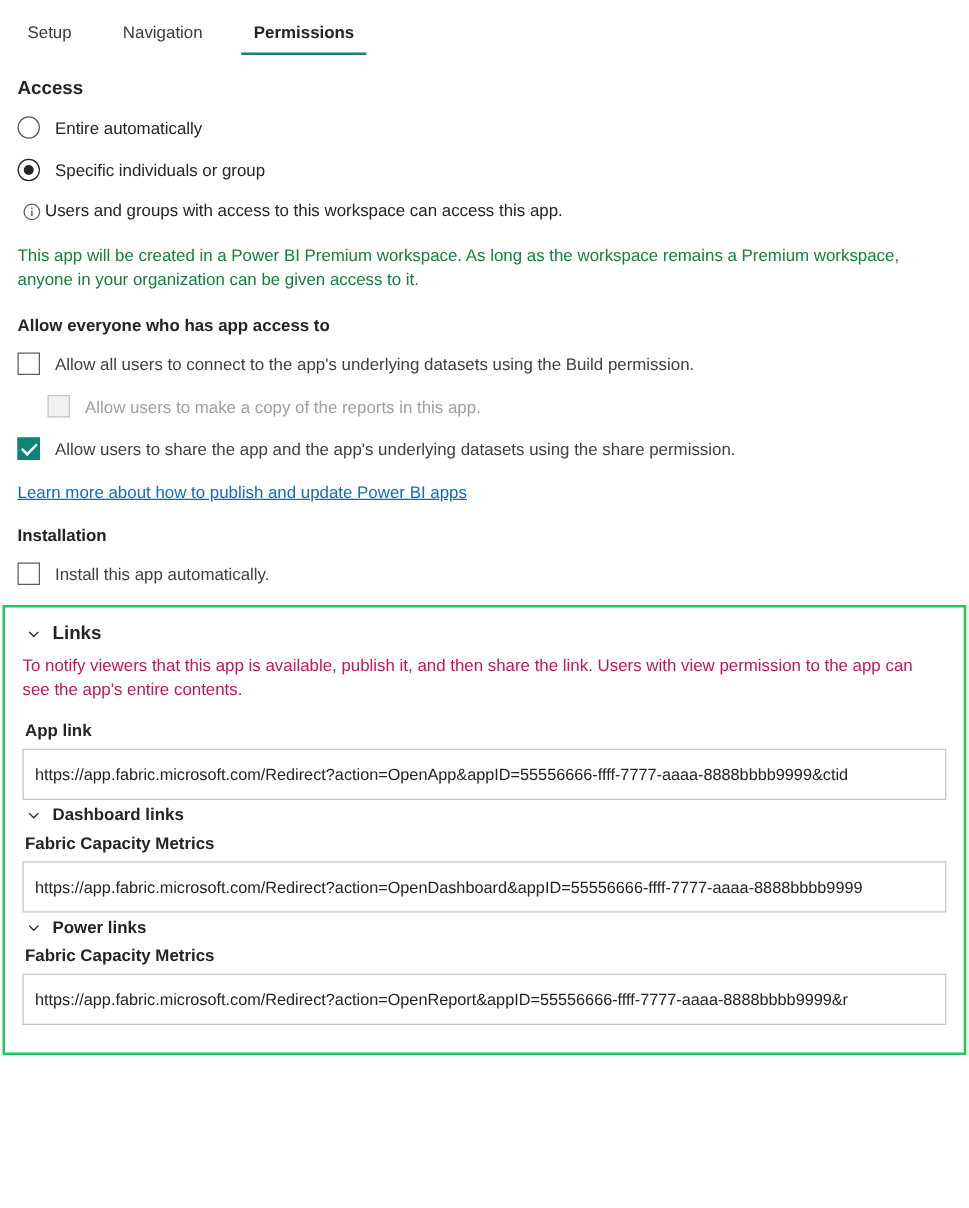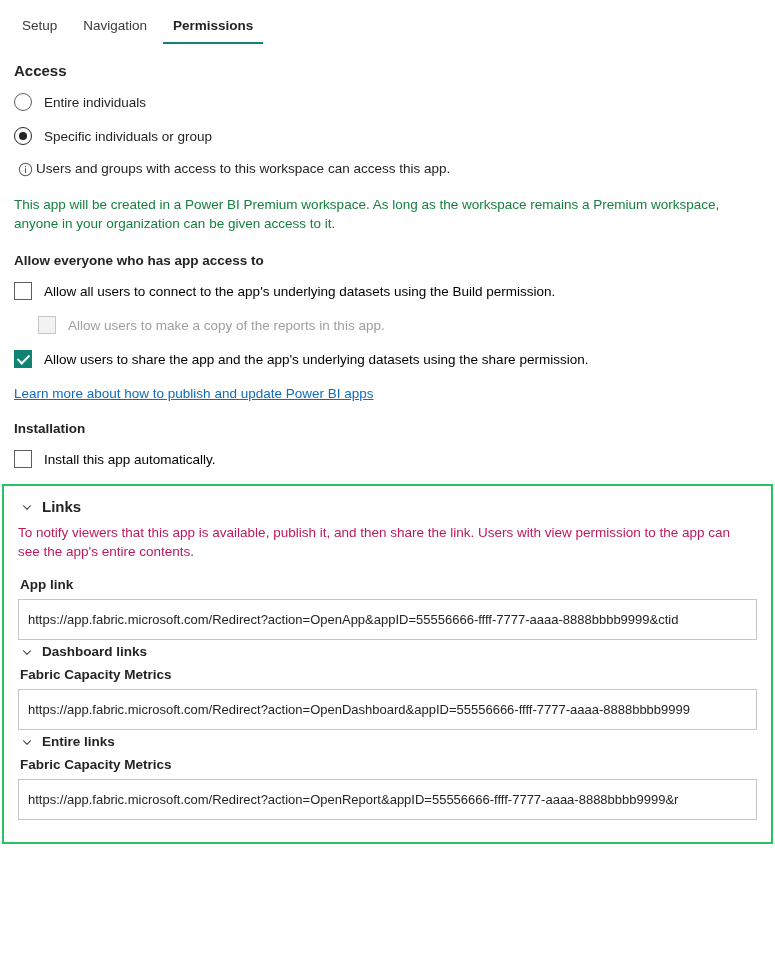--- a/index.html
+++ b/index.html
@@ -15,21 +15,21 @@
     font-size: 13.5px;
     color: #252423;
     overflow: hidden;
     position: relative;
   }
 
   
   .tabs {
     display: flex;
     align-items: flex-end;
-    gap: 6px;
+    gap: 21px;
     padding: 12px 12px 0 12px;
     height: 44px;
   }
   .tab {
     padding: 6px 10px 9px 10px;
     font-size: 13.5px;
     color: #3b3a39;
     cursor: pointer;
     border-bottom: 2px solid transparent;
     white-space: nowrap;
@@ -168,21 +168,21 @@
   .cb.checked::after {
     content: "";
     position: absolute;
     left: 5px; top: 1px;
     width: 5px; height: 10px;
     border: solid #fff;
     border-width: 0 2px 2px 0;
     transform: rotate(45deg);
   }
   .cb.disabled { border-color: #c8c6c4; background: #f3f2f1; }
-  .cb-label { font-size: 13.5px; color: #000000; }
+  .cb-label { font-size: 13.5px; color: #404040; }
   .cb-label.disabled { color: #a19f9d; }
 
   .link {
     display: inline-block;
     color: #0f6cbd;
     text-decoration: underline;
     font-size: 13.5px;
     margin: 2px 0 20px 0;
     cursor: pointer;
   }
@@ -251,21 +251,21 @@
   <div class="tab active">Permissions</div>
 </div>
 
 <div class="content">
 
   
   <div class="section-title">Access</div>
 
   <div class="radio-row">
     <span class="radio"></span>
-    <span class="radio-label">Entire individuals</span>
+    <span class="radio-label">Entire automatically</span>
   </div>
 
   <div class="radio-row">
     <span class="radio checked"></span>
     <span class="radio-label">Specific individuals or group</span>
   </div>
 
 
   <div class="info-line">
     <span class="info-icon">
@@ -340,21 +340,21 @@
     <div class="field-label">Fabric Capacity Metrics</div>
     <div class="url-box">https://app.fabric.microsoft.com/Redirect?action=OpenDashboard&amp;appID=55556666-ffff-7777-aaaa-8888bbbb9999</div>
   </div>
 
   <div class="collapse-row">
     <span class="chev">
       <svg width="12" height="12" viewBox="0 0 16 16" aria-hidden="true">
         <polyline points="3,6 8,11 13,6" fill="none" stroke="#252423" stroke-width="1.4"></polyline>
       </svg>
     </span>
-    <span class="sub-head">Entire links</span>
+    <span class="sub-head">Power links</span>
   </div>
 
   <div class="group mt8">
     <div class="field-label">Fabric Capacity Metrics</div>
     <div class="url-box">https://app.fabric.microsoft.com/Redirect?action=OpenReport&amp;appID=55556666-ffff-7777-aaaa-8888bbbb9999&amp;r</div>
   </div>
 
 </div>
 
 </body></html>

